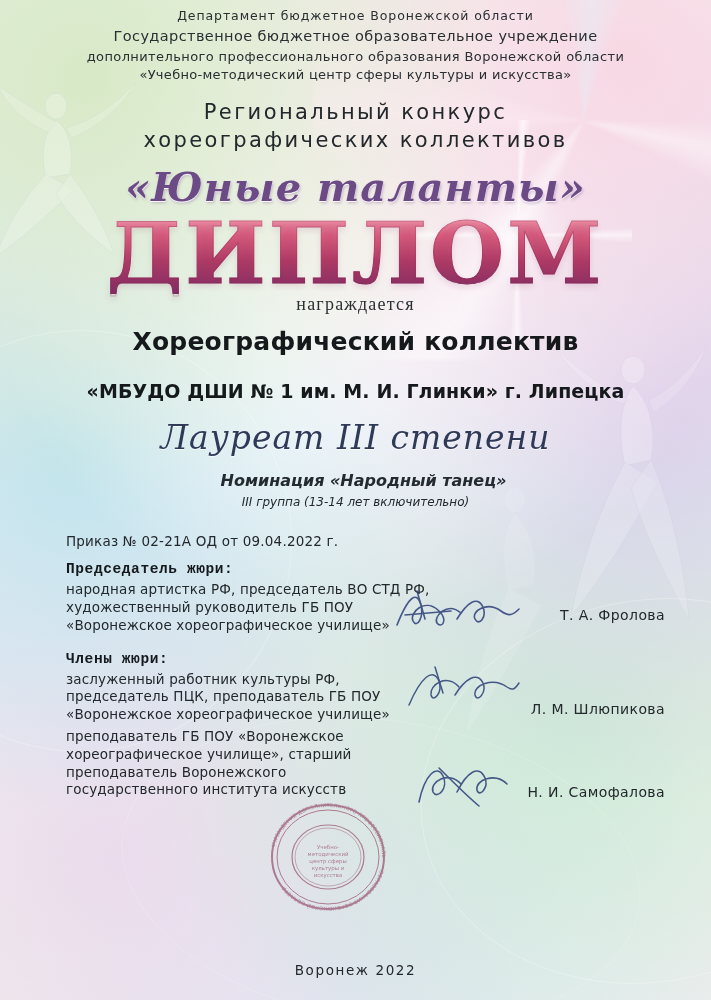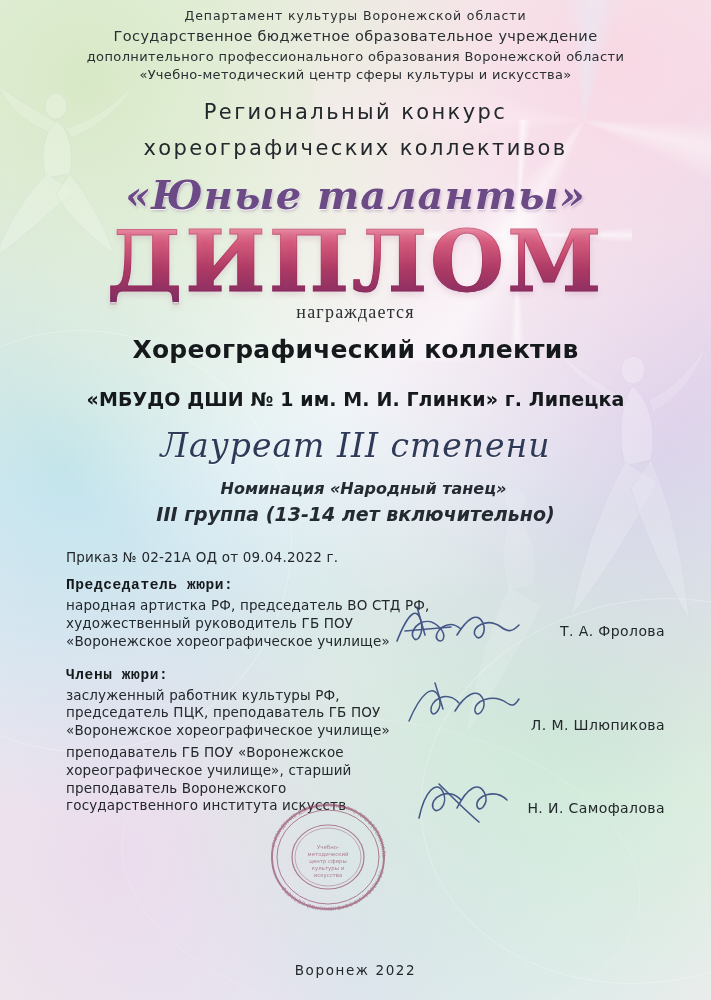--- a/index.html
+++ b/index.html
@@ -221,22 +221,22 @@
     font-style: italic;
     font-weight: bold;
     font-size: 16px;
     color: #232a30;
     margin-left: 16px;
   }
   .group-line {
     margin-top: 5px;
     font-family: "DejaVu Sans", sans-serif;
     font-style: italic;
-    font-weight: bold;
-    font-size: 19px;
+    font-weight: normal;
+    font-size: 12px;
     color: #232a30;
   }
 
   .order-line {
     margin-top: 24px;
     margin-left: 66px;
     text-align: left;
     font-family: "DejaVu Sans", sans-serif;
     font-size: 13.5px;
     color: #23282c;
@@ -355,29 +355,29 @@
     </svg>
 
     <div class="swirl sw1"></div>
     <div class="swirl sw2"></div>
     <div class="swirl sw3"></div>
   </div>
 
   <div class="content">
 
     <div class="org-block center">
-      <div class="org-line1">Департамент культуры Воронежской области</div>
+      <div class="org-line1">Департамент бюджетное Воронежской области</div>
       <div class="org-line2">Государственное бюджетное образовательное учреждение</div>
       <div class="org-line3">дополнительного профессионального образования Воронежской области</div>
       <div class="org-line4">«Учебно-методический центр сферы культуры и искусства»</div>
     </div>
 
     <div class="center">
       <div class="contest-title">Региональный конкурс</div>
-      <div class="contest-title" style="margin-top:8px">хореографических коллективов</div>
+      <div class="contest-title" style="margin-top:0">хореографических коллективов</div>
     </div>
 
     <div class="competition-name center">«Юные таланты»</div>
 
     <div class="diploma-word center">ДИПЛОМ</div>
 
     <div class="awarded-to center">награждается</div>
 
     <div class="center">
       <div class="recipient-main">Хореографический коллектив</div>

